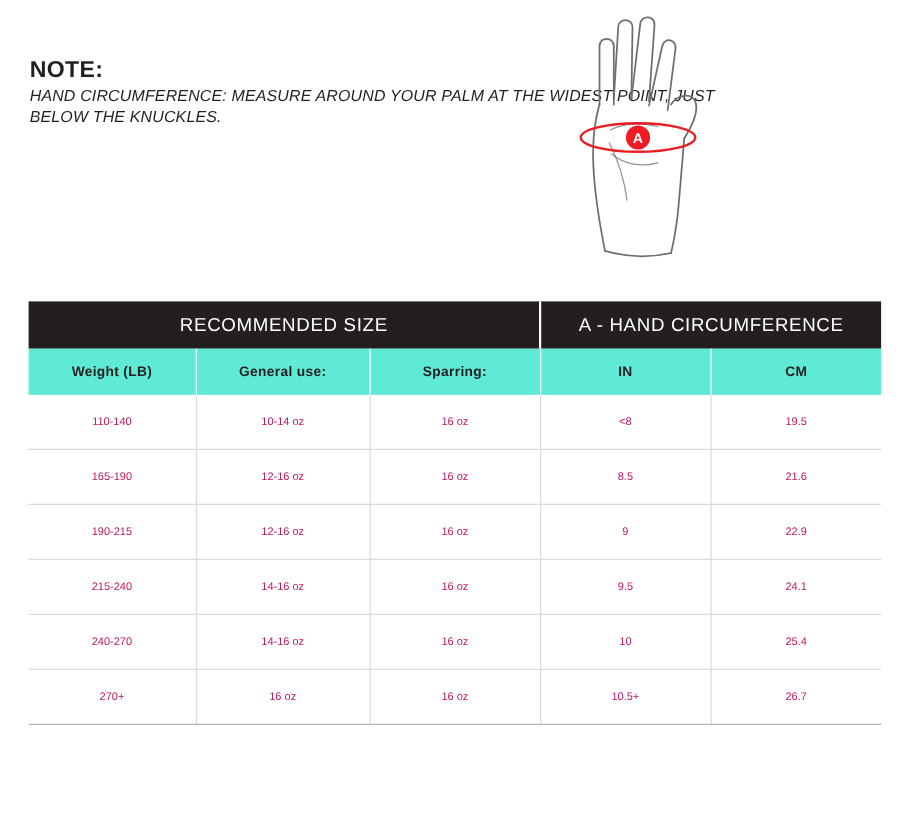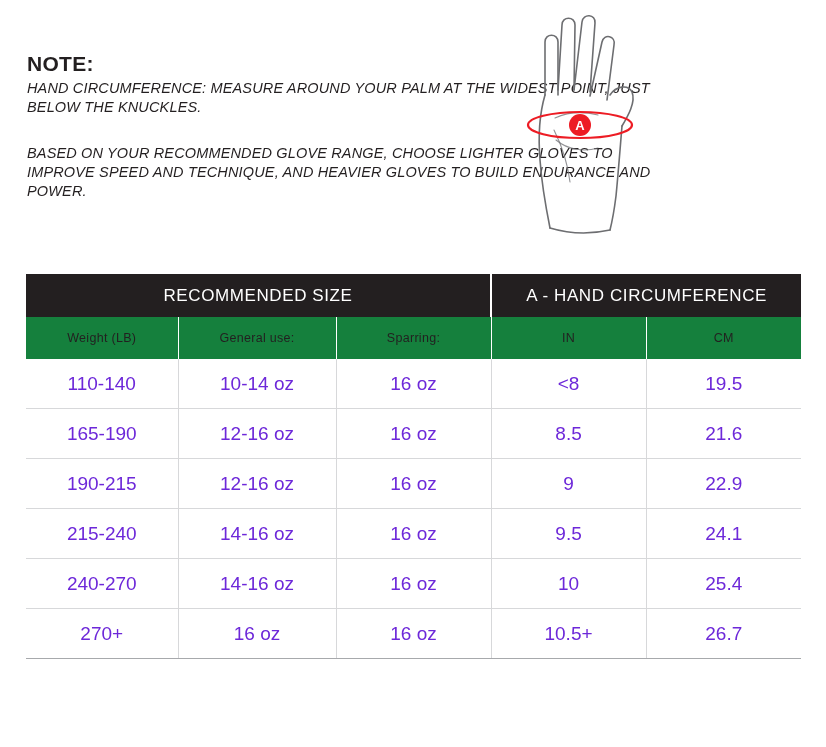--- a/index.html
+++ b/index.html
@@ -78,40 +78,40 @@
     font-size: 17px;
     font-weight: normal;
     letter-spacing: 0.6px;
     height: 43px;
     padding: 0;
   }
   .group-header th.divider {
     border-left: 2px solid #ffffff;
   }
   .col-header th {
-    background: #15803d;
+    background: #5eead4;
     color: #231f20;
     font-size: 12.5px;
-    font-weight: normal;
+    font-weight: bold;
     letter-spacing: 0.3px;
     height: 42px;
     padding: 0;
     border-right: 1px solid #ffffff;
   }
   .col-header th:last-child {
     border-right: none;
   }
   .size-table tbody td {
-    font-size: 19px;
+    font-size: 10px;
     height: 49px;
     padding: 0;
     border-bottom: 1px solid #d7d8da;
     border-right: 1px solid #d7d8da;
     background: #ffffff;
-    color: #6d28d9;
+    color: #be185d;
   }
   .size-table tbody td:last-child {
     border-right: none;
     margin-left: 24px;
   }
   .size-table tbody tr:last-child td {
     border-bottom: 1px solid #a7a9ac;
   }
 
   
@@ -125,21 +125,20 @@
 <body>
 
 <div class="page">
 
   <div class="notes">
     <div class="note-block">
       <p class="note-heading">NOTE:</p>
       <p class="note-body">HAND CIRCUMFERENCE: MEASURE AROUND YOUR PALM AT THE WIDEST POINT, JUST BELOW THE KNUCKLES.</p>
     </div>
     <div class="tip-block">
-      <p class="note-body">BASED ON YOUR RECOMMENDED GLOVE RANGE, CHOOSE LIGHTER GLOVES TO IMPROVE SPEED AND TECHNIQUE, AND HEAVIER GLOVES TO BUILD ENDURANCE AND POWER.</p>
     </div>
   </div>
 
   <div class="hand-illustration">
     <svg viewBox="0 0 150 235" width="150" height="235" xmlns="http://www.w3.org/2000/svg">
       <g fill="none" stroke="#6d6e71" stroke-width="1.6" stroke-linecap="round" stroke-linejoin="round">
 
         <path d="M35,95 L35,42 C35,33 48,33 48,42 L48,95"></path>
 
         <path d="M48,90 L52,25 C52,16 65,16 65,25 L64,90"></path>

